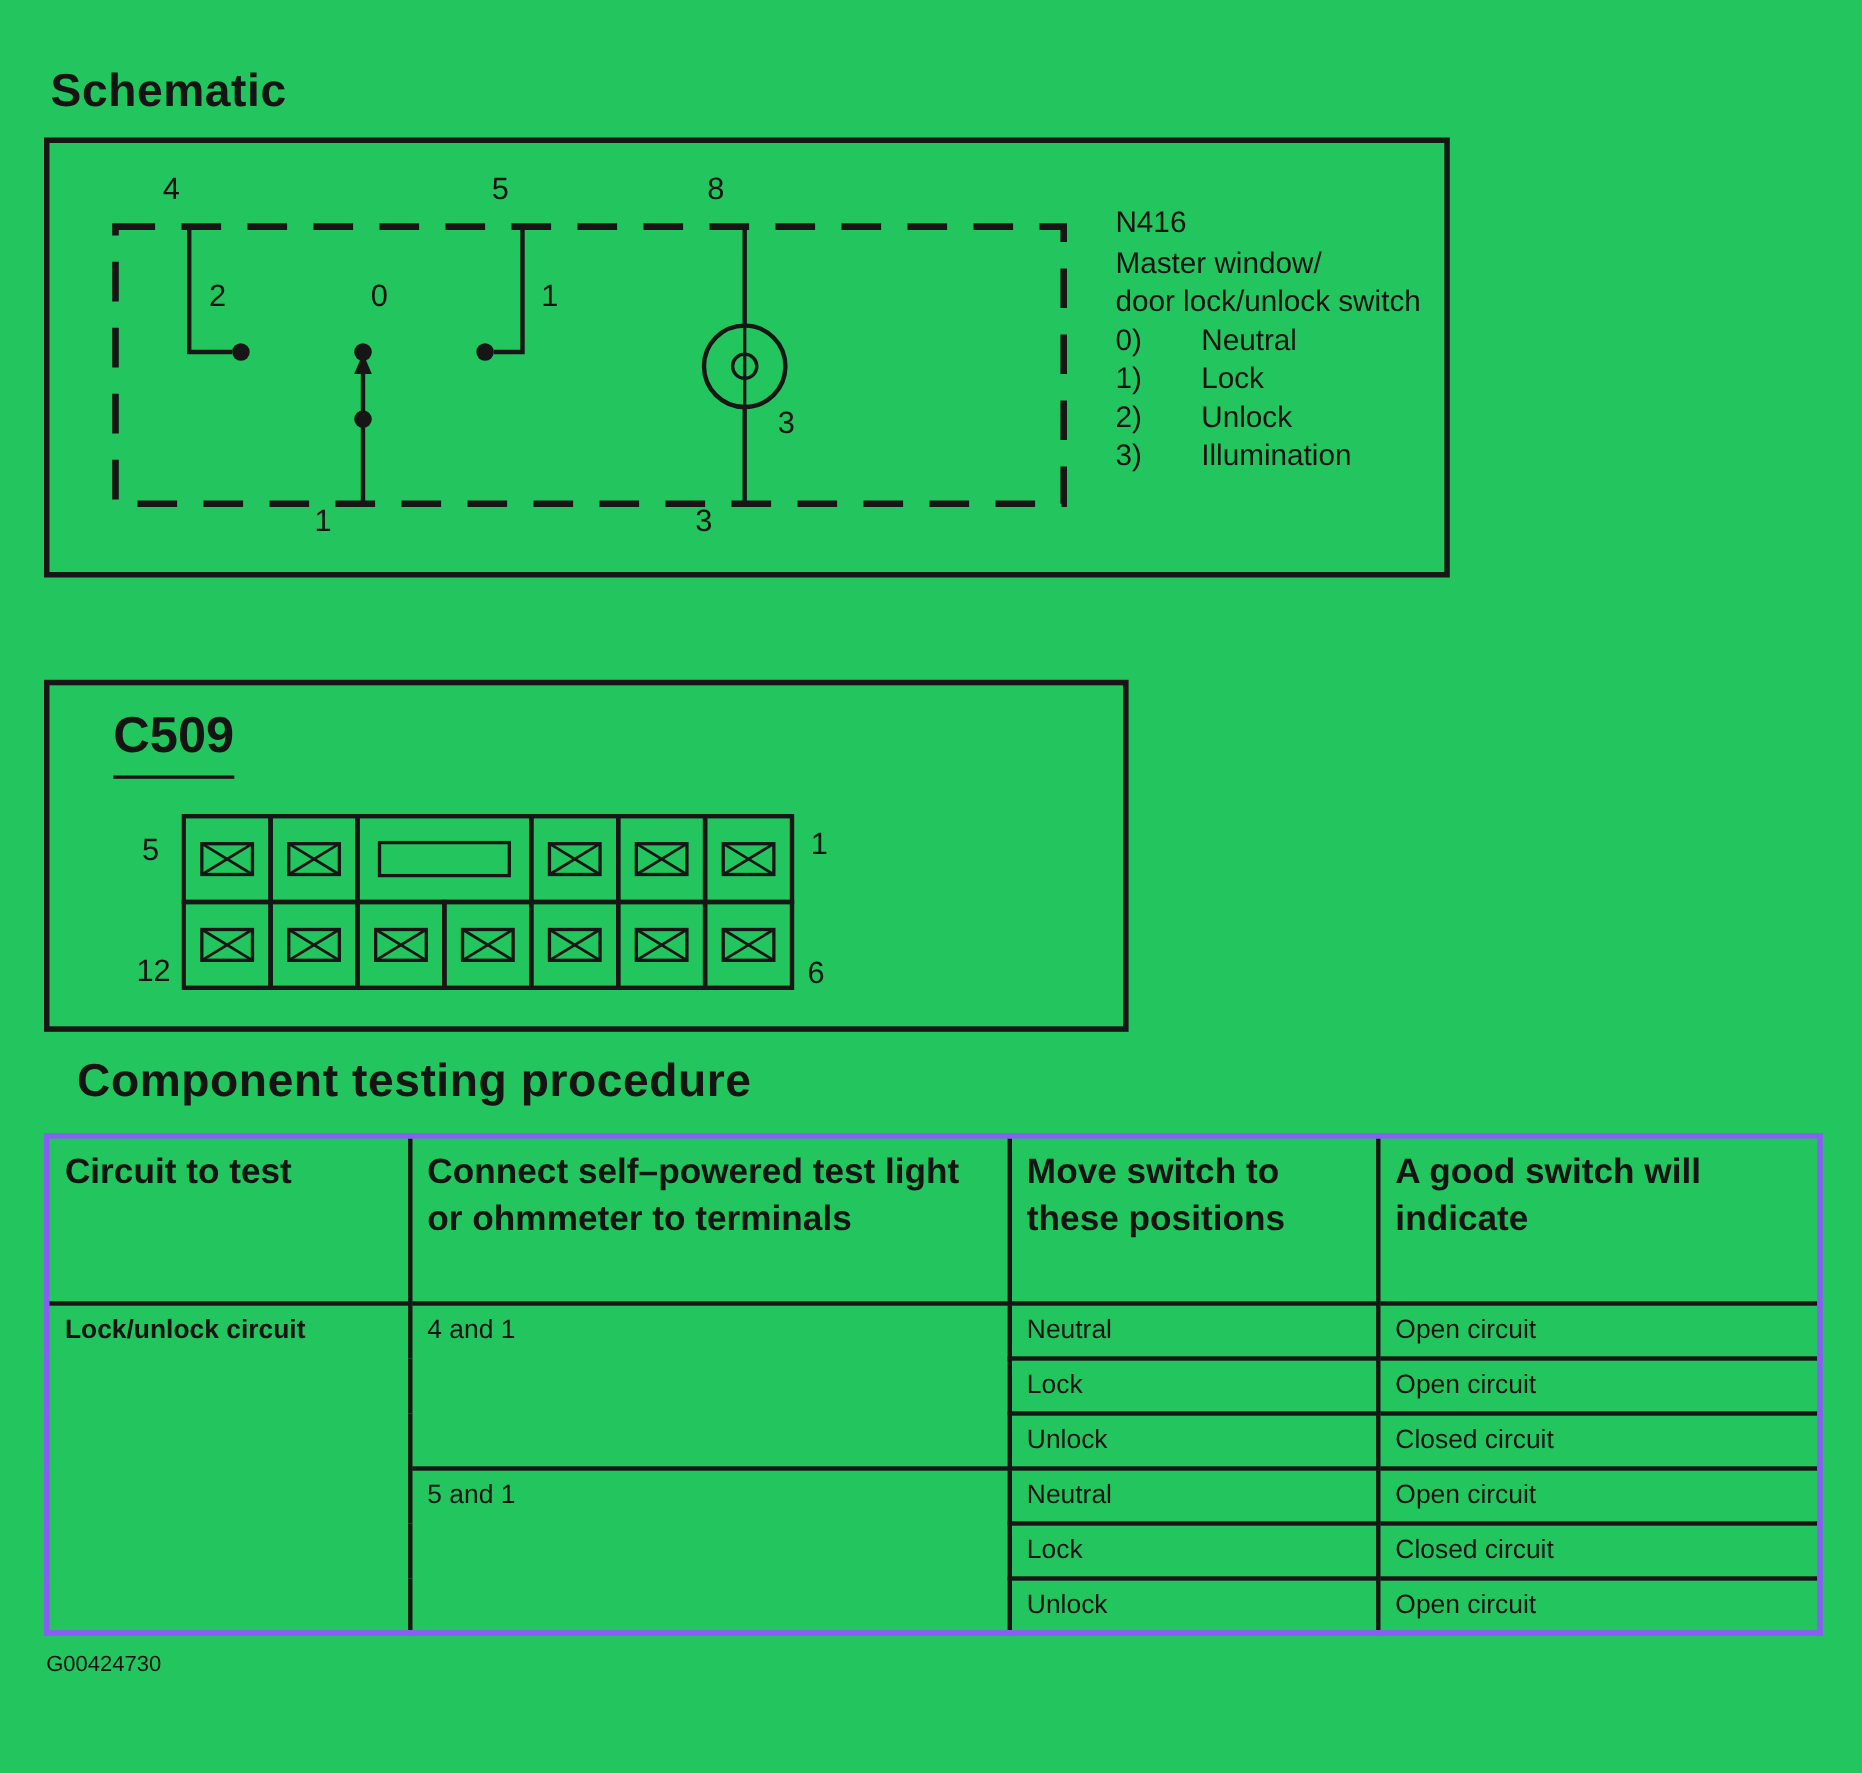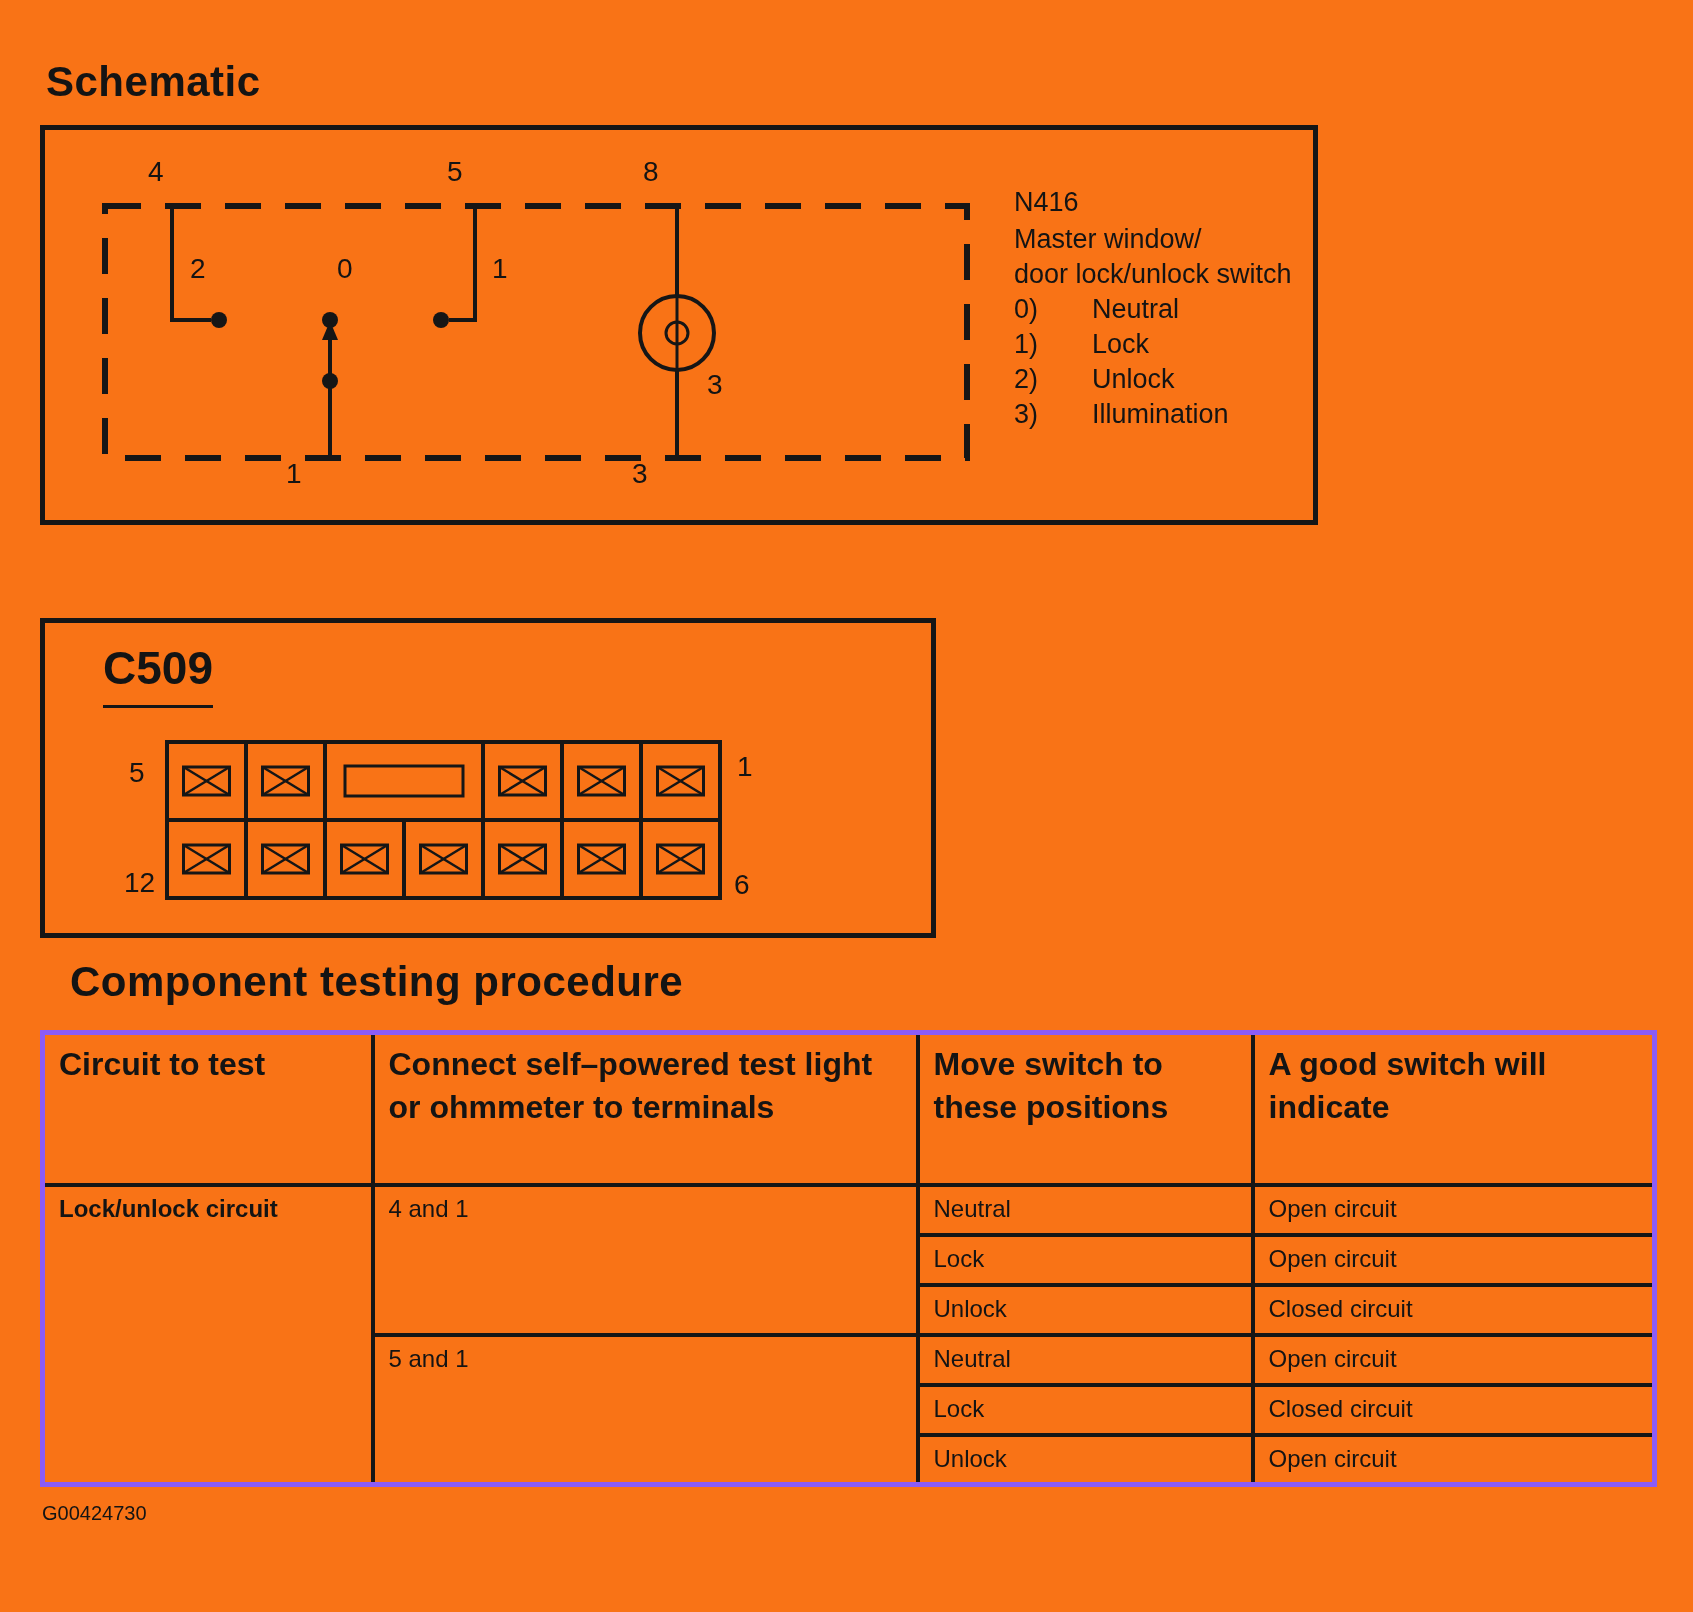--- a/index.html
+++ b/index.html
@@ -1,20 +1,20 @@
 <!DOCTYPE html>
 <html><head>
 <meta charset="utf-8">
 <style>
   * { box-sizing: border-box; margin: 0; padding: 0; }
   body { background: #d9d9d5; font-family: "Liberation Sans", sans-serif; }
   .page {
     position: relative;
     width: 1693px; height: 1612px;
-    background: #f97316;
+    background: #22c55e;
     color: #141414;
     font-family: "Liberation Sans", sans-serif;
     overflow: hidden;
   }
   .h1 {
     position: absolute;
     font-size: 42px;
     font-weight: 700;
     letter-spacing: 0.5px;
   }
@@ -123,21 +123,21 @@
       <div>Master window/</div>
       <div>door lock/unlock switch</div>
       <div class="legend-item"><span class="num">0)</span><span>Neutral</span></div>
       <div class="legend-item"><span class="num">1)</span><span>Lock</span></div>
       <div class="legend-item"><span class="num">2)</span><span>Unlock</span></div>
       <div class="legend-item"><span class="num">3)</span><span>Illumination</span></div>
     </div>
   </div>
 
 
-  <div class="outer-box" style="left:40px; top:618px; width:896px; height:320px;">
+  <div class="outer-box" style="left:40px; top:618px; width:986px; height:320px;">
     <div class="connector-id">C509</div>
 
     <svg class="art" style="left:120px; top:115px;" width="558" height="166" viewBox="0 0 558 166">
       <defs>
         <g id="xcell">
           <rect x="0" y="0" width="79" height="78" fill="none" stroke="#161616" stroke-width="4"></rect>
           <rect x="16.5" y="25" width="46" height="28" fill="none" stroke="#161616" stroke-width="3"></rect>
           <line x1="16.5" y1="25" x2="62.5" y2="53" stroke="#161616" stroke-width="2.5"></line>
           <line x1="62.5" y1="25" x2="16.5" y2="53" stroke="#161616" stroke-width="2.5"></line>
         </g>

